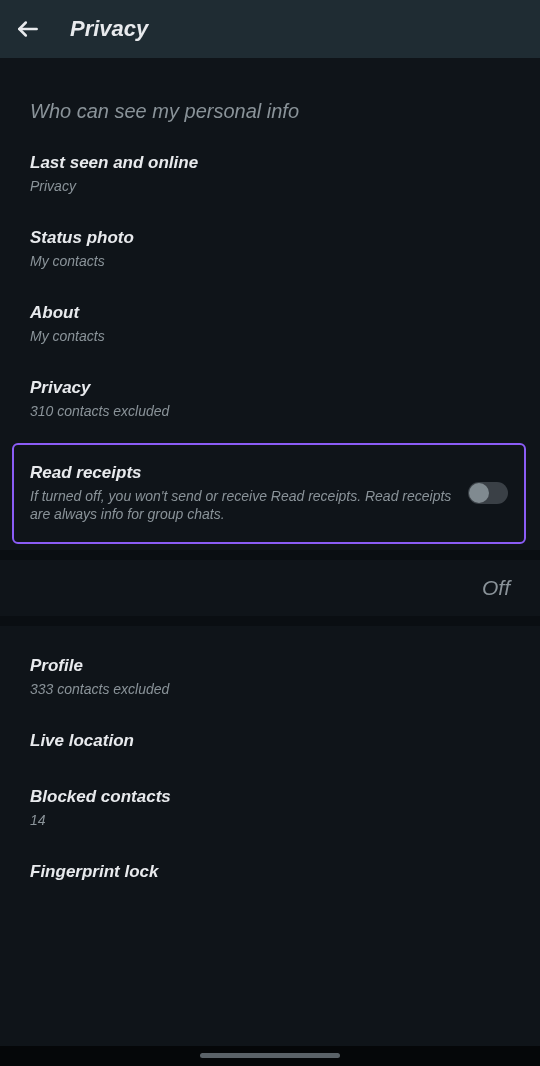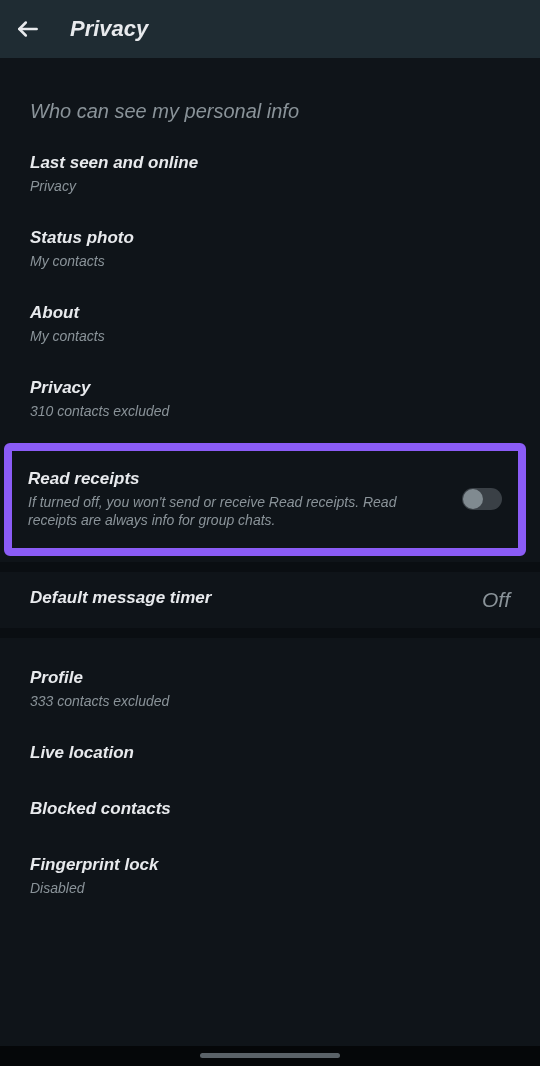--- a/index.html
+++ b/index.html
@@ -64,22 +64,22 @@
       color: #e8eaed;
       margin-bottom: 4px;
     }
     .item-subtitle {
       font-size: 14px;
       color: #8a9399;
       font-style: italic;
       line-height: 1.35;
     }
     .highlight-box {
-      border: 8px solid #8b5cf6;
-      margin: 6px 14px 6px 4px;
+      border: 2px solid #8b5cf6;
+      margin: 6px 14px 6px 12px;
       border-radius: 6px;
     }
     .highlight-box .list-item {
       padding: 18px 16px 18px 16px;
     }
     .toggle {
       width: 40px;
       height: 22px;
       background: #3a4046;
       border-radius: 11px;
@@ -179,21 +179,20 @@
         <div class="toggle-knob"></div>
       </div>
     </div>
   </div>
 
   <div class="divider-thick"></div>
 
 
   <div class="list-item">
     <div class="item-text">
-      <div class="item-title">Default message timer</div>
     </div>
     <div class="item-right">Off</div>
   </div>
 
   <div class="divider-thick"></div>
   <div style="height:14px"></div>
 
   <div class="list-item">
     <div class="item-text">
       <div class="item-title">Profile</div>
@@ -203,27 +202,27 @@
 
   <div class="list-item">
     <div class="item-text">
       <div class="item-title">Live location</div>
     </div>
   </div>
 
   <div class="list-item">
     <div class="item-text">
       <div class="item-title">Blocked contacts</div>
+      <div class="item-subtitle">14</div>
     </div>
   </div>
 
   <div class="list-item">
     <div class="item-text">
       <div class="item-title">Fingerprint lock</div>
-      <div class="item-subtitle">Disabled</div>
     </div>
   </div>
 
 </div>
 
 <div class="nav-area">
   <div class="nav-handle"></div>
 </div>
 
 </body></html>

